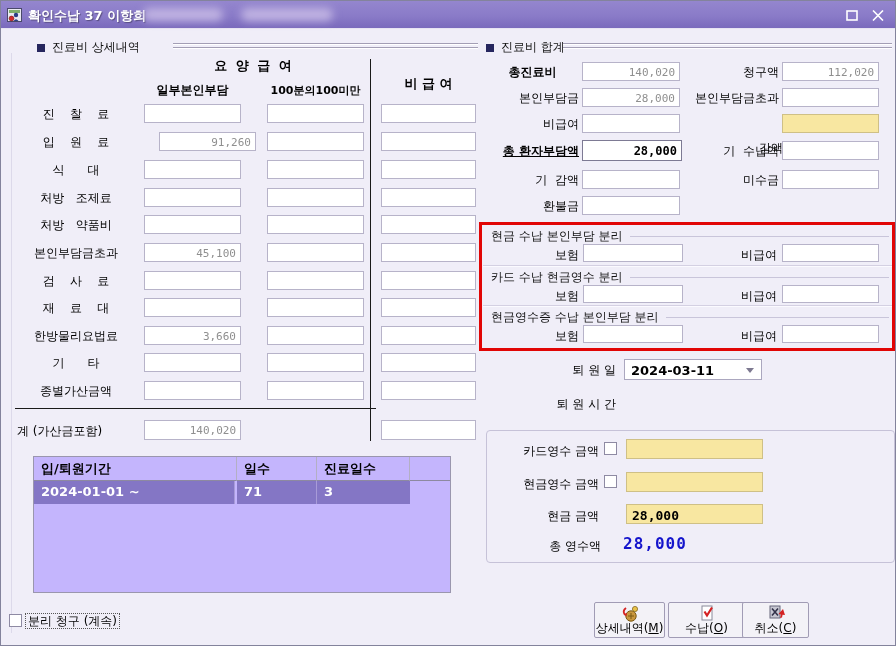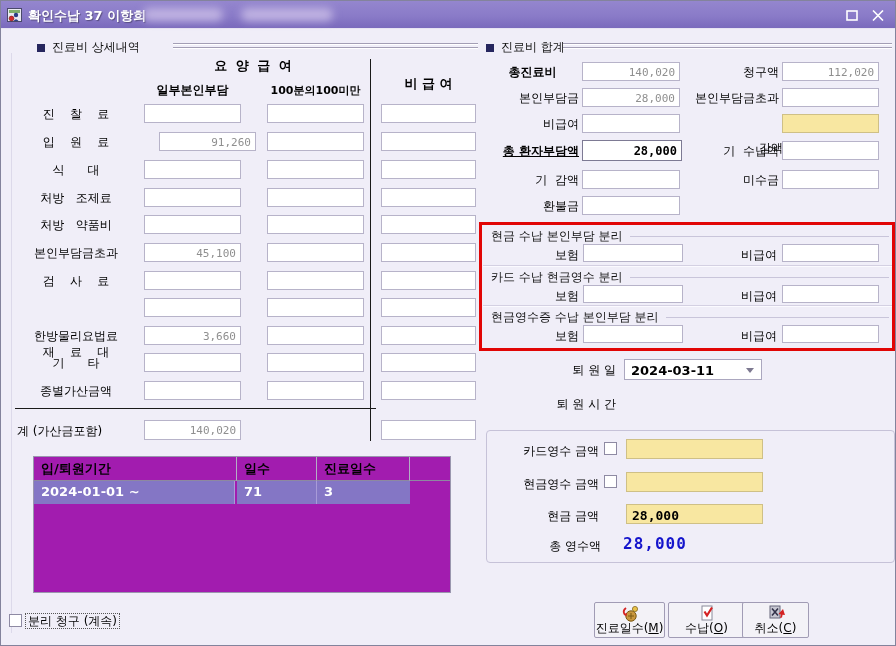--- a/index.html
+++ b/index.html
@@ -22,21 +22,21 @@
        text-align:right;padding:3px 4px 0 0;}
   .fldb{color:#000;font-weight:bold;font-size:12px;}
   .fldy{background:#f8e7a1;border:1px solid #cfc086;}
   .fld.left{text-align:left;padding-left:5px;}
   .groove{position:absolute;height:7px;
           background:repeating-linear-gradient(180deg,#a39eb5 0 1px,#ffffff 1px 2px,rgba(0,0,0,0) 2px 4px);}
   .bullet{display:inline-block;width:8px;height:8px;background:#26265e;margin-right:7px;}
   .sect{position:absolute;font-size:12px;color:#111;display:flex;align-items:center;}
   .vdiv{position:absolute;width:1px;background:#1a1a1a;}
   .hline{position:absolute;height:1px;background:#1a1a1a;}
-  .tbl{position:absolute;left:32px;top:455px;width:418px;height:137px;background:#a21caf;border:1px solid #9a96ae;}
+  .tbl{position:absolute;left:32px;top:455px;width:418px;height:137px;background:#c4b5fd;border:1px solid #9a96ae;}
   .th{position:absolute;top:0;height:24px;line-height:23px;font-weight:bold;font-size:13px;padding-left:7px;
       border-bottom:1px solid #8d89a0;border-right:1px solid #b3afc4;}
   .td{position:absolute;top:24px;height:23px;line-height:22px;font-weight:bold;font-size:13px;color:#fff;
       background:#8476c5;padding-left:7px;border-right:1px solid #a89bd8;}
   .redbox{position:absolute;left:478px;top:221px;width:416px;height:129px;border:3px solid #e10505;}
   .tline{flex:1;height:0;border-top:1px solid #c9c5da;margin-left:8px;}
   .sep{position:absolute;height:2px;border-top:1px solid #d4d0e2;border-bottom:1px solid #fbfaff;}
   .combo{position:absolute;height:21px;background:#fff;border:1px solid #aba7bf;font-weight:bold;font-size:13px;
          padding:3px 0 0 6px;}
   .arr-dn{width:0;height:0;border-left:4px solid transparent;border-right:4px solid transparent;border-top:5px solid #7d7990;}
@@ -122,21 +122,21 @@
   <div class="lbl c" style="left:14px;top:245px;width:122px;">본인부담금초과</div>
   <div class="fld" style="left:143px;top:242px;width:97px;">45,100</div>
   <div class="fld" style="left:266px;top:242px;width:97px;"></div>
   <div class="fld" style="left:380px;top:242px;width:95px;"></div>
 
   <div class="lbl c" style="left:14px;top:273px;width:122px;">검    사    료</div>
   <div class="fld" style="left:143px;top:270px;width:97px;"></div>
   <div class="fld" style="left:266px;top:270px;width:97px;"></div>
   <div class="fld" style="left:380px;top:270px;width:95px;"></div>
 
-  <div class="lbl c" style="left:14px;top:300px;width:122px;margin-top:44px;">재    료    대</div>
+  <div class="lbl c" style="left:14px;top:300px;width:122px;">재    료    대</div>
   <div class="fld" style="left:143px;top:297px;width:97px;"></div>
   <div class="fld" style="left:266px;top:297px;width:97px;"></div>
   <div class="fld" style="left:380px;top:297px;width:95px;"></div>
 
   <div class="lbl c" style="left:14px;top:328px;width:122px;">한방물리요법료</div>
   <div class="fld" style="left:143px;top:325px;width:97px;">3,660</div>
   <div class="fld" style="left:266px;top:325px;width:97px;"></div>
   <div class="fld" style="left:380px;top:325px;width:95px;"></div>
 
   <div class="lbl c" style="left:14px;top:355px;width:122px;">기      타</div>
@@ -260,21 +260,21 @@
   <div class="total-blue" style="left:622px;top:533px;">28,000</div>
 
   <div class="btn" style="left:593px;width:71px;">
     <svg width="24" height="17" viewBox="0 0 24 17">
       <circle cx="13" cy="11" r="5.2" fill="#c9973e" stroke="#7a5a14"></circle>
       <path d="M10 11 h6 M13 8 v6" stroke="#7a5a14" stroke-width="1"></path>
       <circle cx="17" cy="4" r="2.6" fill="#e8c24a" stroke="#7a5a14" stroke-width="0.7"></circle>
       <path d="M8 3 Q4 6 7 10" fill="none" stroke="#d42222" stroke-width="1.8"></path>
       <path d="M5.6 9 L8.3 11.4 L8.9 8.1 Z" fill="#d42222"></path>
     </svg>
-    <span class="bl"><span>진료일수(</span><u>M</u><span>)</span></span>
+    <span class="bl"><span>상세내역(</span><u>M</u><span>)</span></span>
   </div>
   <div class="btn" style="left:667px;width:77px;">
     <svg width="24" height="17" viewBox="0 0 24 17">
       <rect x="7" y="1" width="10" height="14" fill="#ffffff" stroke="#8a8a9a"></rect>
       <path d="M9.5 6.5 L12 10.5 L17 2.5" fill="none" stroke="#d42222" stroke-width="2.2"></path>
     </svg>
     <span class="bl"><span>수납(</span><u>O</u><span>)</span></span>
   </div>
   <div class="btn" style="left:741px;width:67px;">
     <svg width="24" height="17" viewBox="0 0 24 17">

